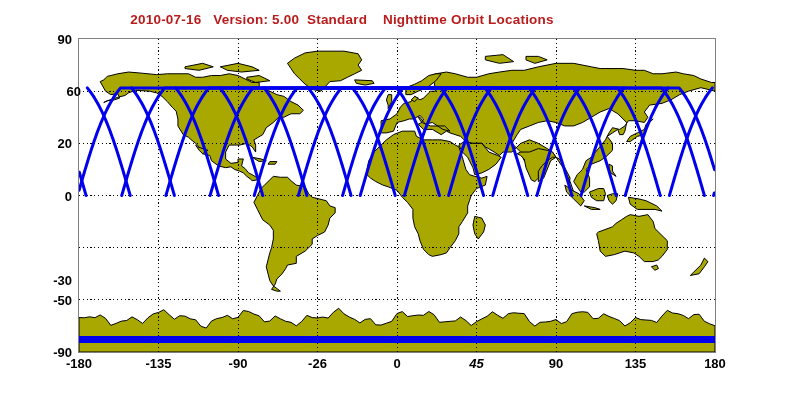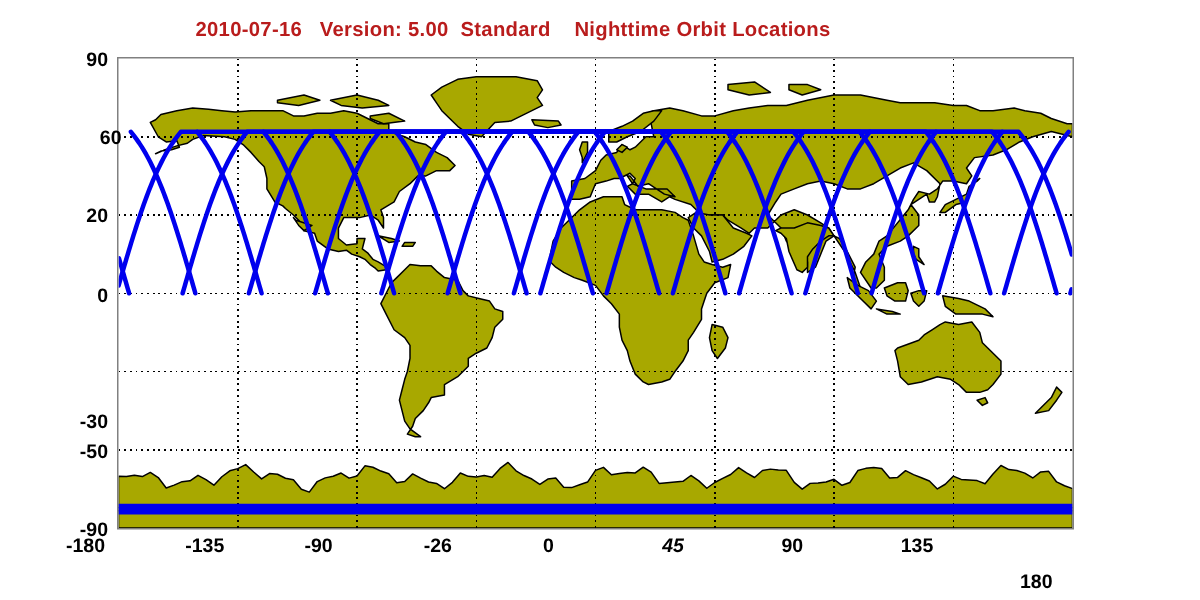--- a/index.html
+++ b/index.html
@@ -22,21 +22,21 @@
     position:absolute;left:78px;top:38px;width:638px;height:315px;
     background:#ffffff;border:1.5px solid #808080;box-sizing:border-box;
   }
   .plot-inner{position:absolute;inset:0;overflow:hidden;}
   .plot svg, .plot-inner svg{display:block;}
   .tick-y{
     position:absolute;width:68px;text-align:right;
     font-size:13px;font-weight:bold;color:#000;line-height:1;
   }
   .tick-x{
-    position:absolute;width:70px;text-align:left;
+    position:absolute;width:70px;text-align:center;
     font-size:13px;font-weight:bold;color:#000;line-height:1;
   }
 </style>
 </head>
 <body>
 
 <div id="root">
 
   <div class="title">2010-07-16   Version: 5.00  Standard    Nighttime Orbit Locations</div>
 
@@ -141,16 +141,16 @@
     </div>
   <div id="xticks">
       <div class="tick-x" style="left: 44px; top: 357px;">-180</div>
       <div class="tick-x" style="left: 123.5px; top: 357px;">-135</div>
       <div class="tick-x" style="left: 203px; top: 357px;">-90</div>
       <div class="tick-x" style="left: 282.5px; top: 357px;">-26</div>
       <div class="tick-x" style="left: 362px; top: 357px;">0</div>
       <div class="tick-x" style="left: 441.5px; top: 357px; font-style: italic;">45</div>
       <div class="tick-x" style="left: 521px; top: 357px;">90</div>
       <div class="tick-x" style="left: 600.5px; top: 357px;">135</div>
-      <div class="tick-x" style="left: 680px; top: 357px; margin-top: 24px;">180</div>
+      <div class="tick-x" style="left: 680px; top: 357px;">180</div>
     </div>
 
 </div>
 
 </body></html>

